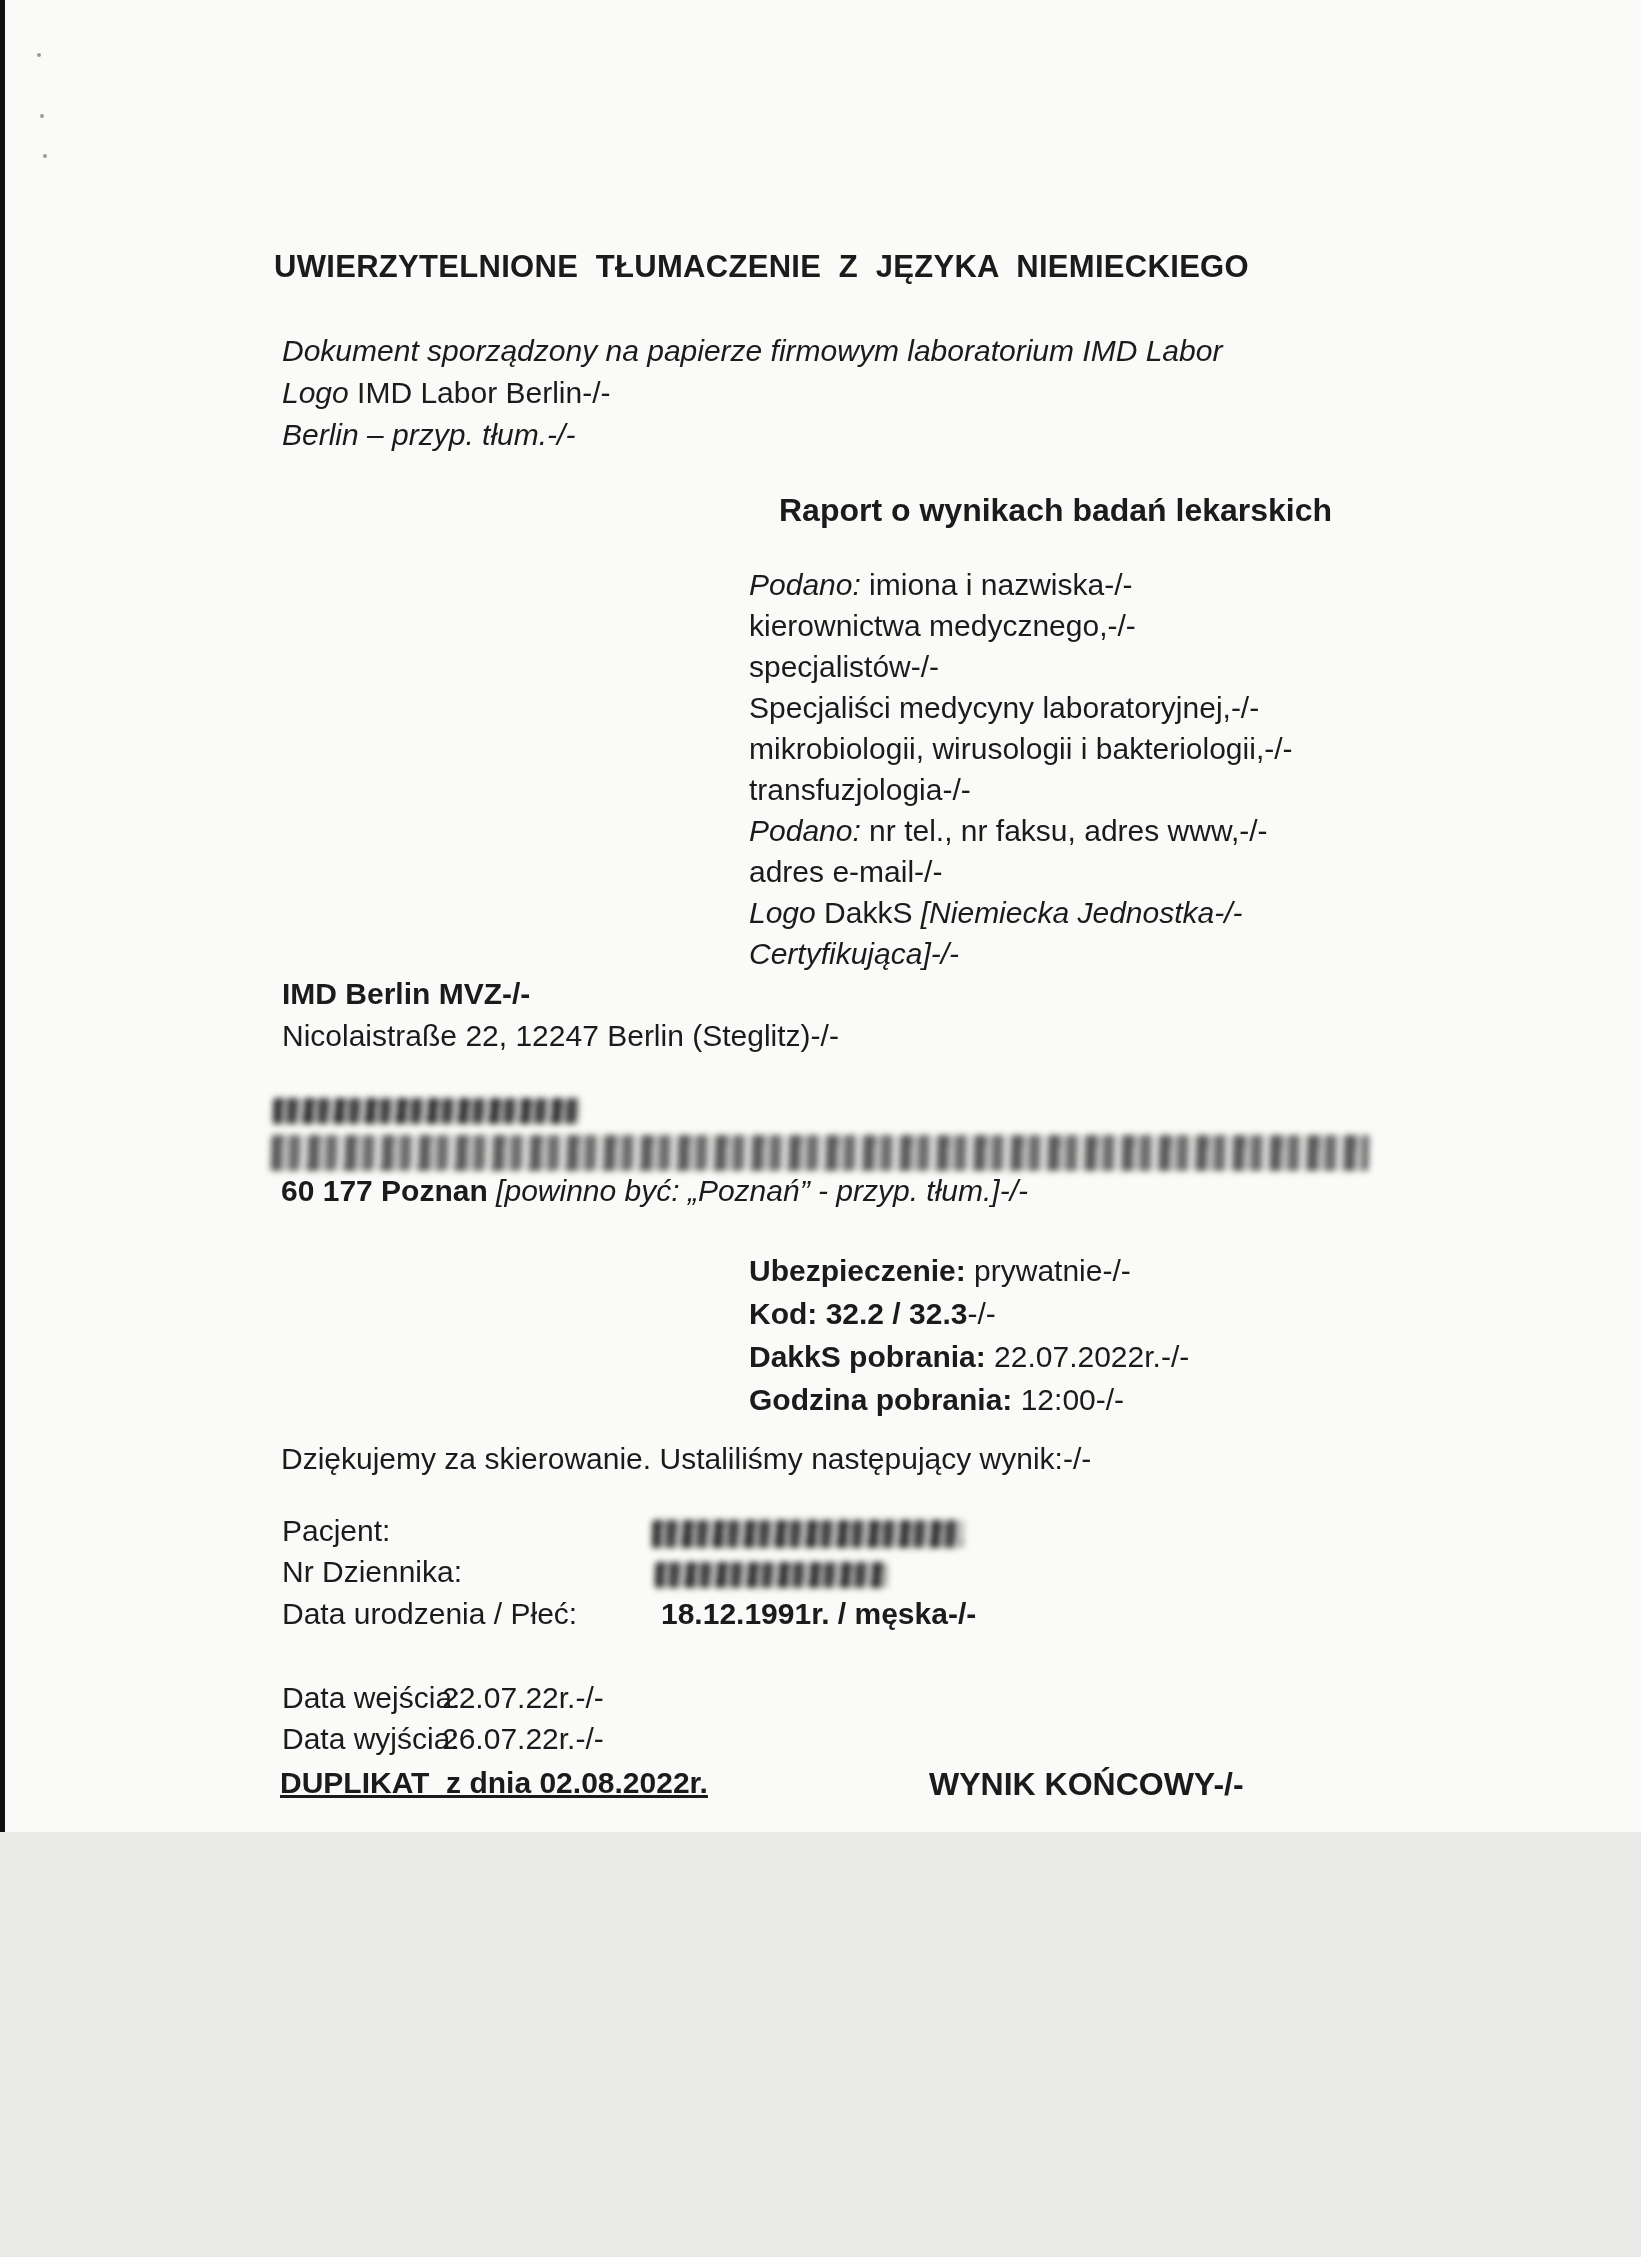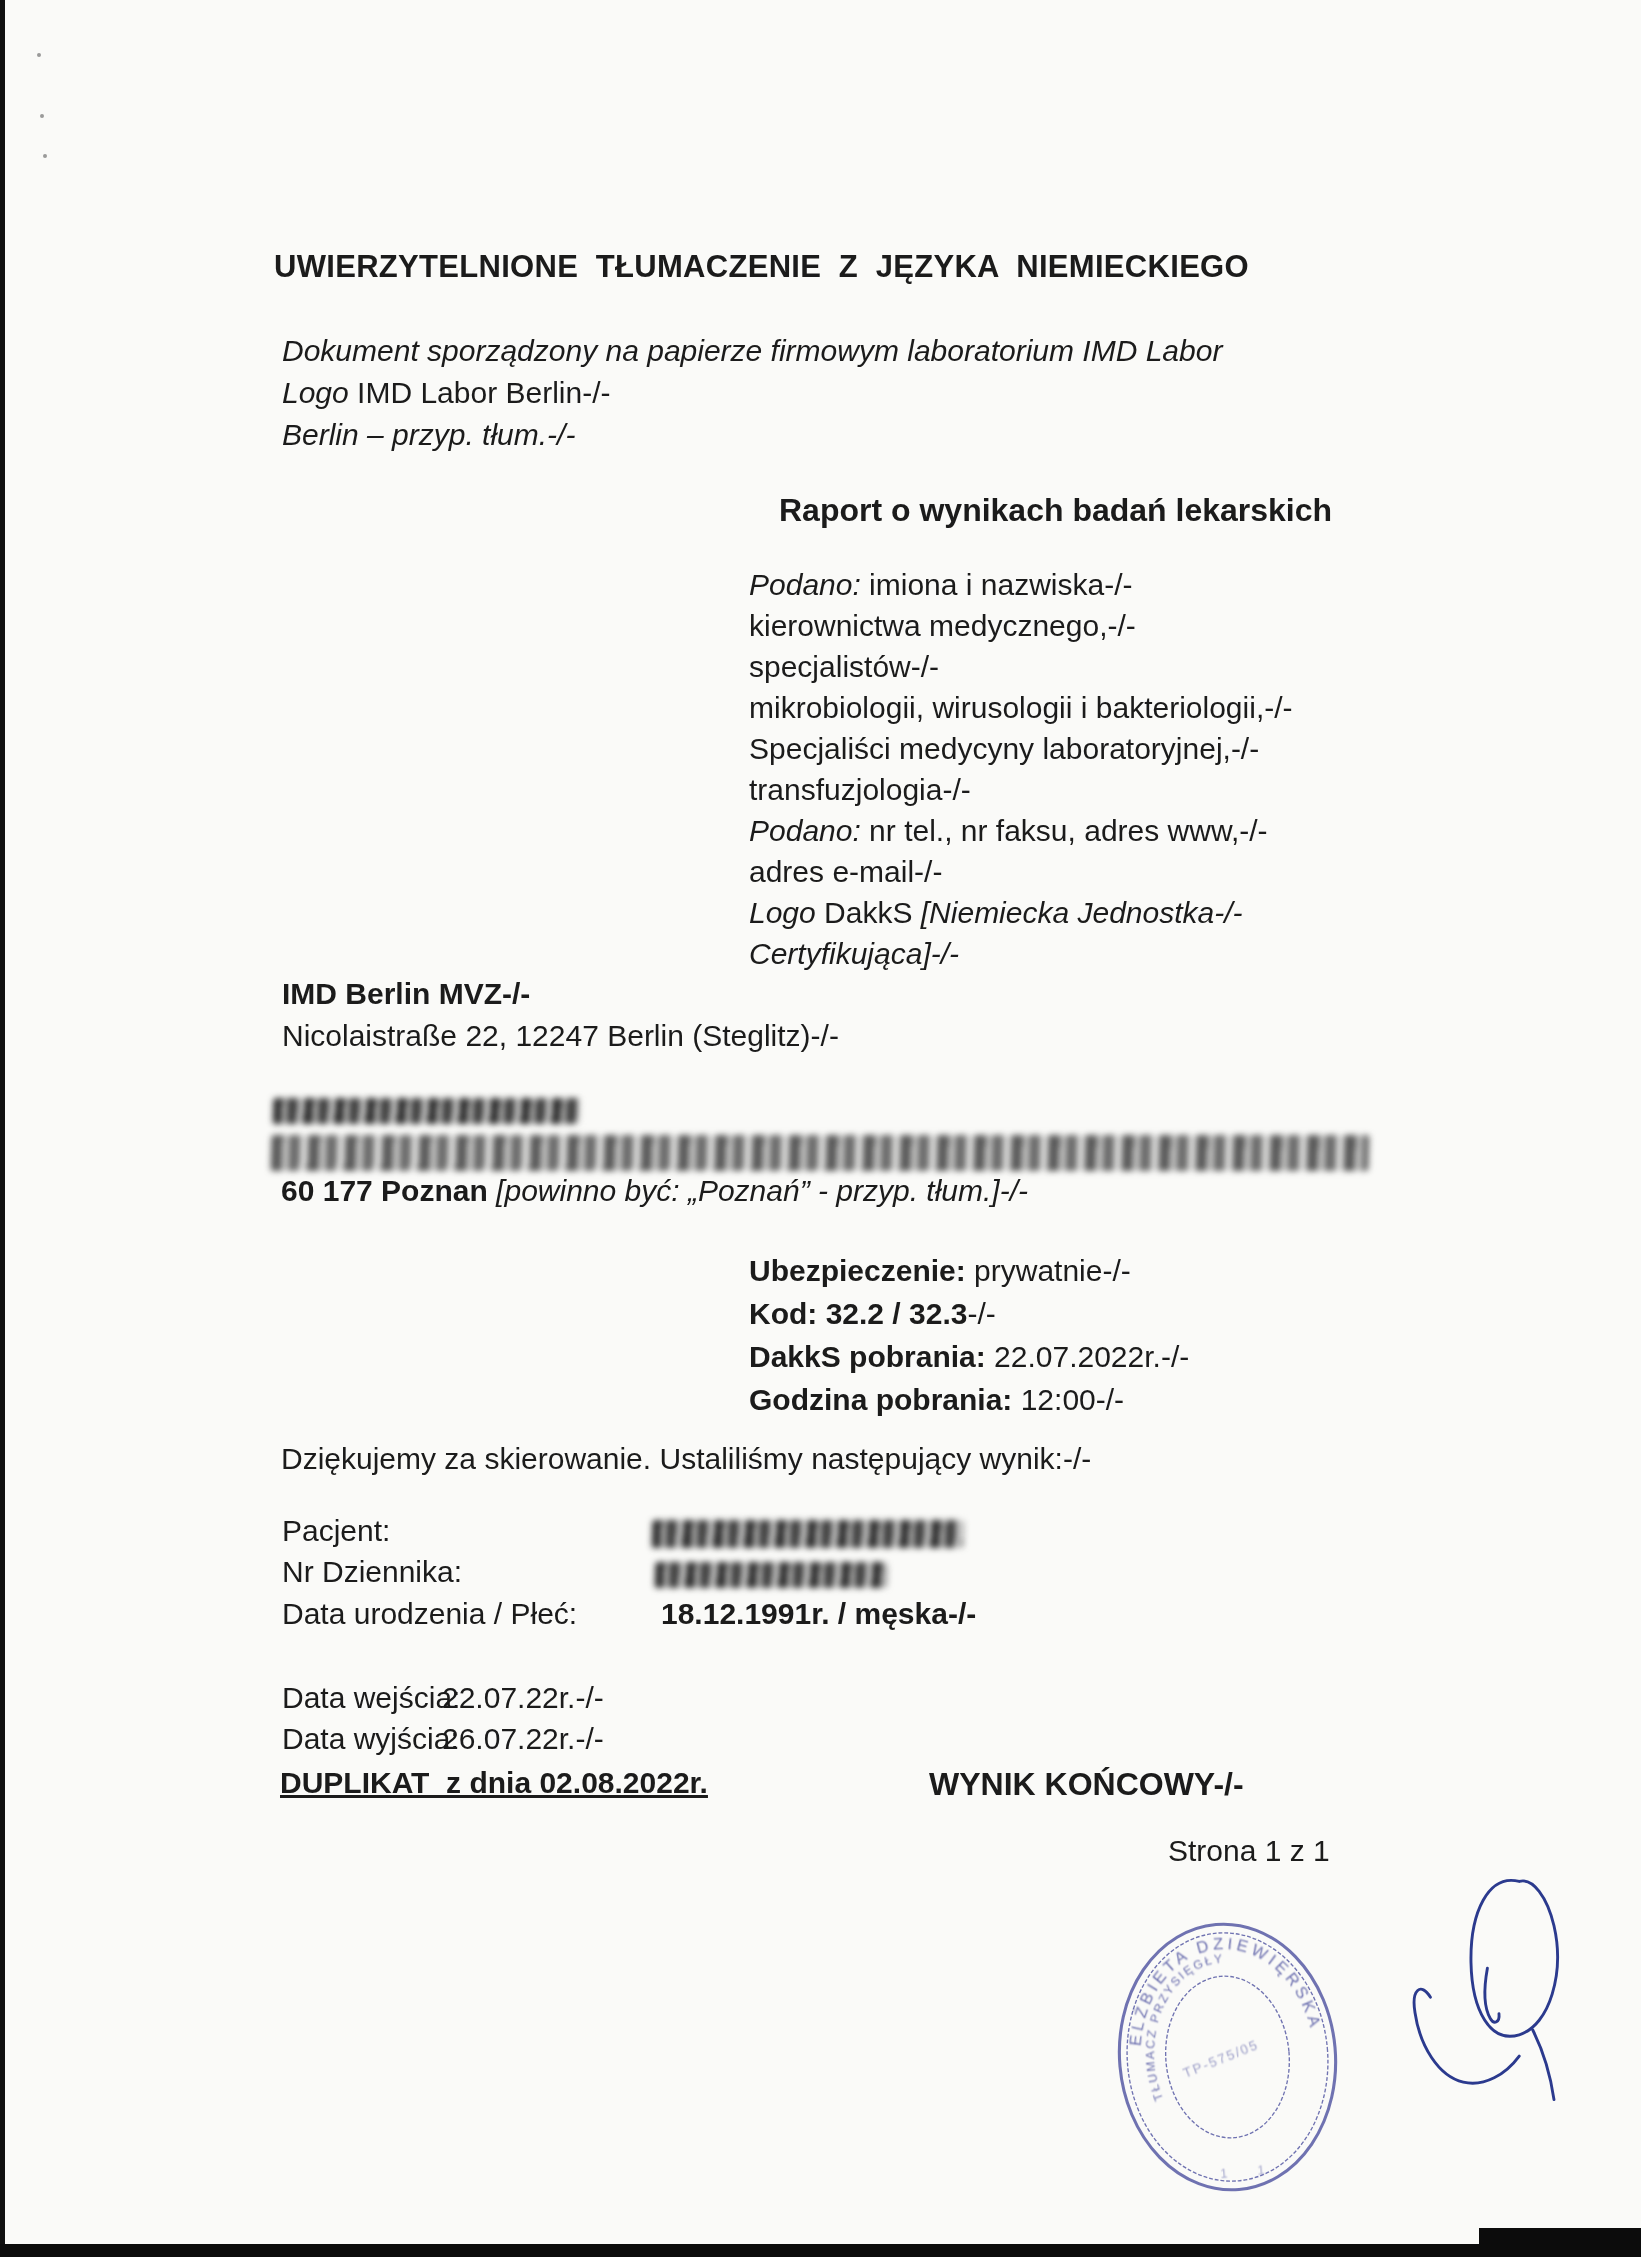--- a/index.html
+++ b/index.html
@@ -1,17 +1,17 @@
 <!DOCTYPE html>
 <html><head>
 <meta charset="utf-8">
 <style>
   html,body{margin:0;padding:0;background:#e9e9e7;}
   .page{
-    position:relative;width:1641px;height:2257px;margin:0 auto;
+    position:relative;width:1641px;height:1832px;margin:0 auto;
     background:#fafaf8;overflow:hidden;
     font-family:"Liberation Sans",sans-serif;color:#1b1b1b;
   }
   .abs{position:absolute;}
   .run.r{font-style:normal;font-weight:400;}
   .run.i{font-style:italic;font-weight:400;}
   .run.b{font-style:normal;font-weight:700;}
   .doc-title{left:274px;top:249px;font-size:31px;font-weight:700;word-spacing:8.7px;letter-spacing:0.3px;}
   .intro{left:282px;top:330px;font-size:30px;line-height:42px;}
   .report-heading{left:779px;top:492px;font-size:32px;font-weight:700;}
@@ -65,22 +65,22 @@
       <div class="tline"><span class="run i">Logo</span><span class="run r"> IMD Labor Berlin-/-</span></div>
       <div class="tline"><span class="run i">Berlin – przyp. tłum.-/-</span></div>
     </div>
 
   <div class="abs report-heading">Raport o wynikach badań lekarskich</div>
 
   <div class="abs podano">
       <div class="tline"><span class="run i">Podano:</span><span class="run r"> imiona i nazwiska-/-</span></div>
       <div class="tline"><span class="run r">kierownictwa medycznego,-/-</span></div>
       <div class="tline"><span class="run r">specjalistów-/-</span></div>
+      <div class="tline"><span class="run r">Specjaliści medycyny laboratoryjnej,-/-</span></div>
       <div class="tline"><span class="run r">mikrobiologii, wirusologii i bakteriologii,-/-</span></div>
-      <div class="tline"><span class="run r">Specjaliści medycyny laboratoryjnej,-/-</span></div>
       <div class="tline"><span class="run r">transfuzjologia-/-</span></div>
       <div class="tline"><span class="run i">Podano:</span><span class="run r"> nr tel., nr faksu, adres www,-/-</span></div>
       <div class="tline"><span class="run r">adres e-mail-/-</span></div>
       <div class="tline"><span class="run i">Logo</span><span class="run r"> DakkS </span><span class="run i">[Niemiecka Jednostka-/-</span></div>
       <div class="tline"><span class="run i">Certyfikująca]-/-</span></div>
     </div>
 
   <div class="abs lab">
       <div class="tline"><span class="run b">IMD Berlin MVZ-/-</span></div>
       <div class="tline"><span class="run r">Nicolaistraße 22, 12247 Berlin (Steglitz)-/-</span></div>

